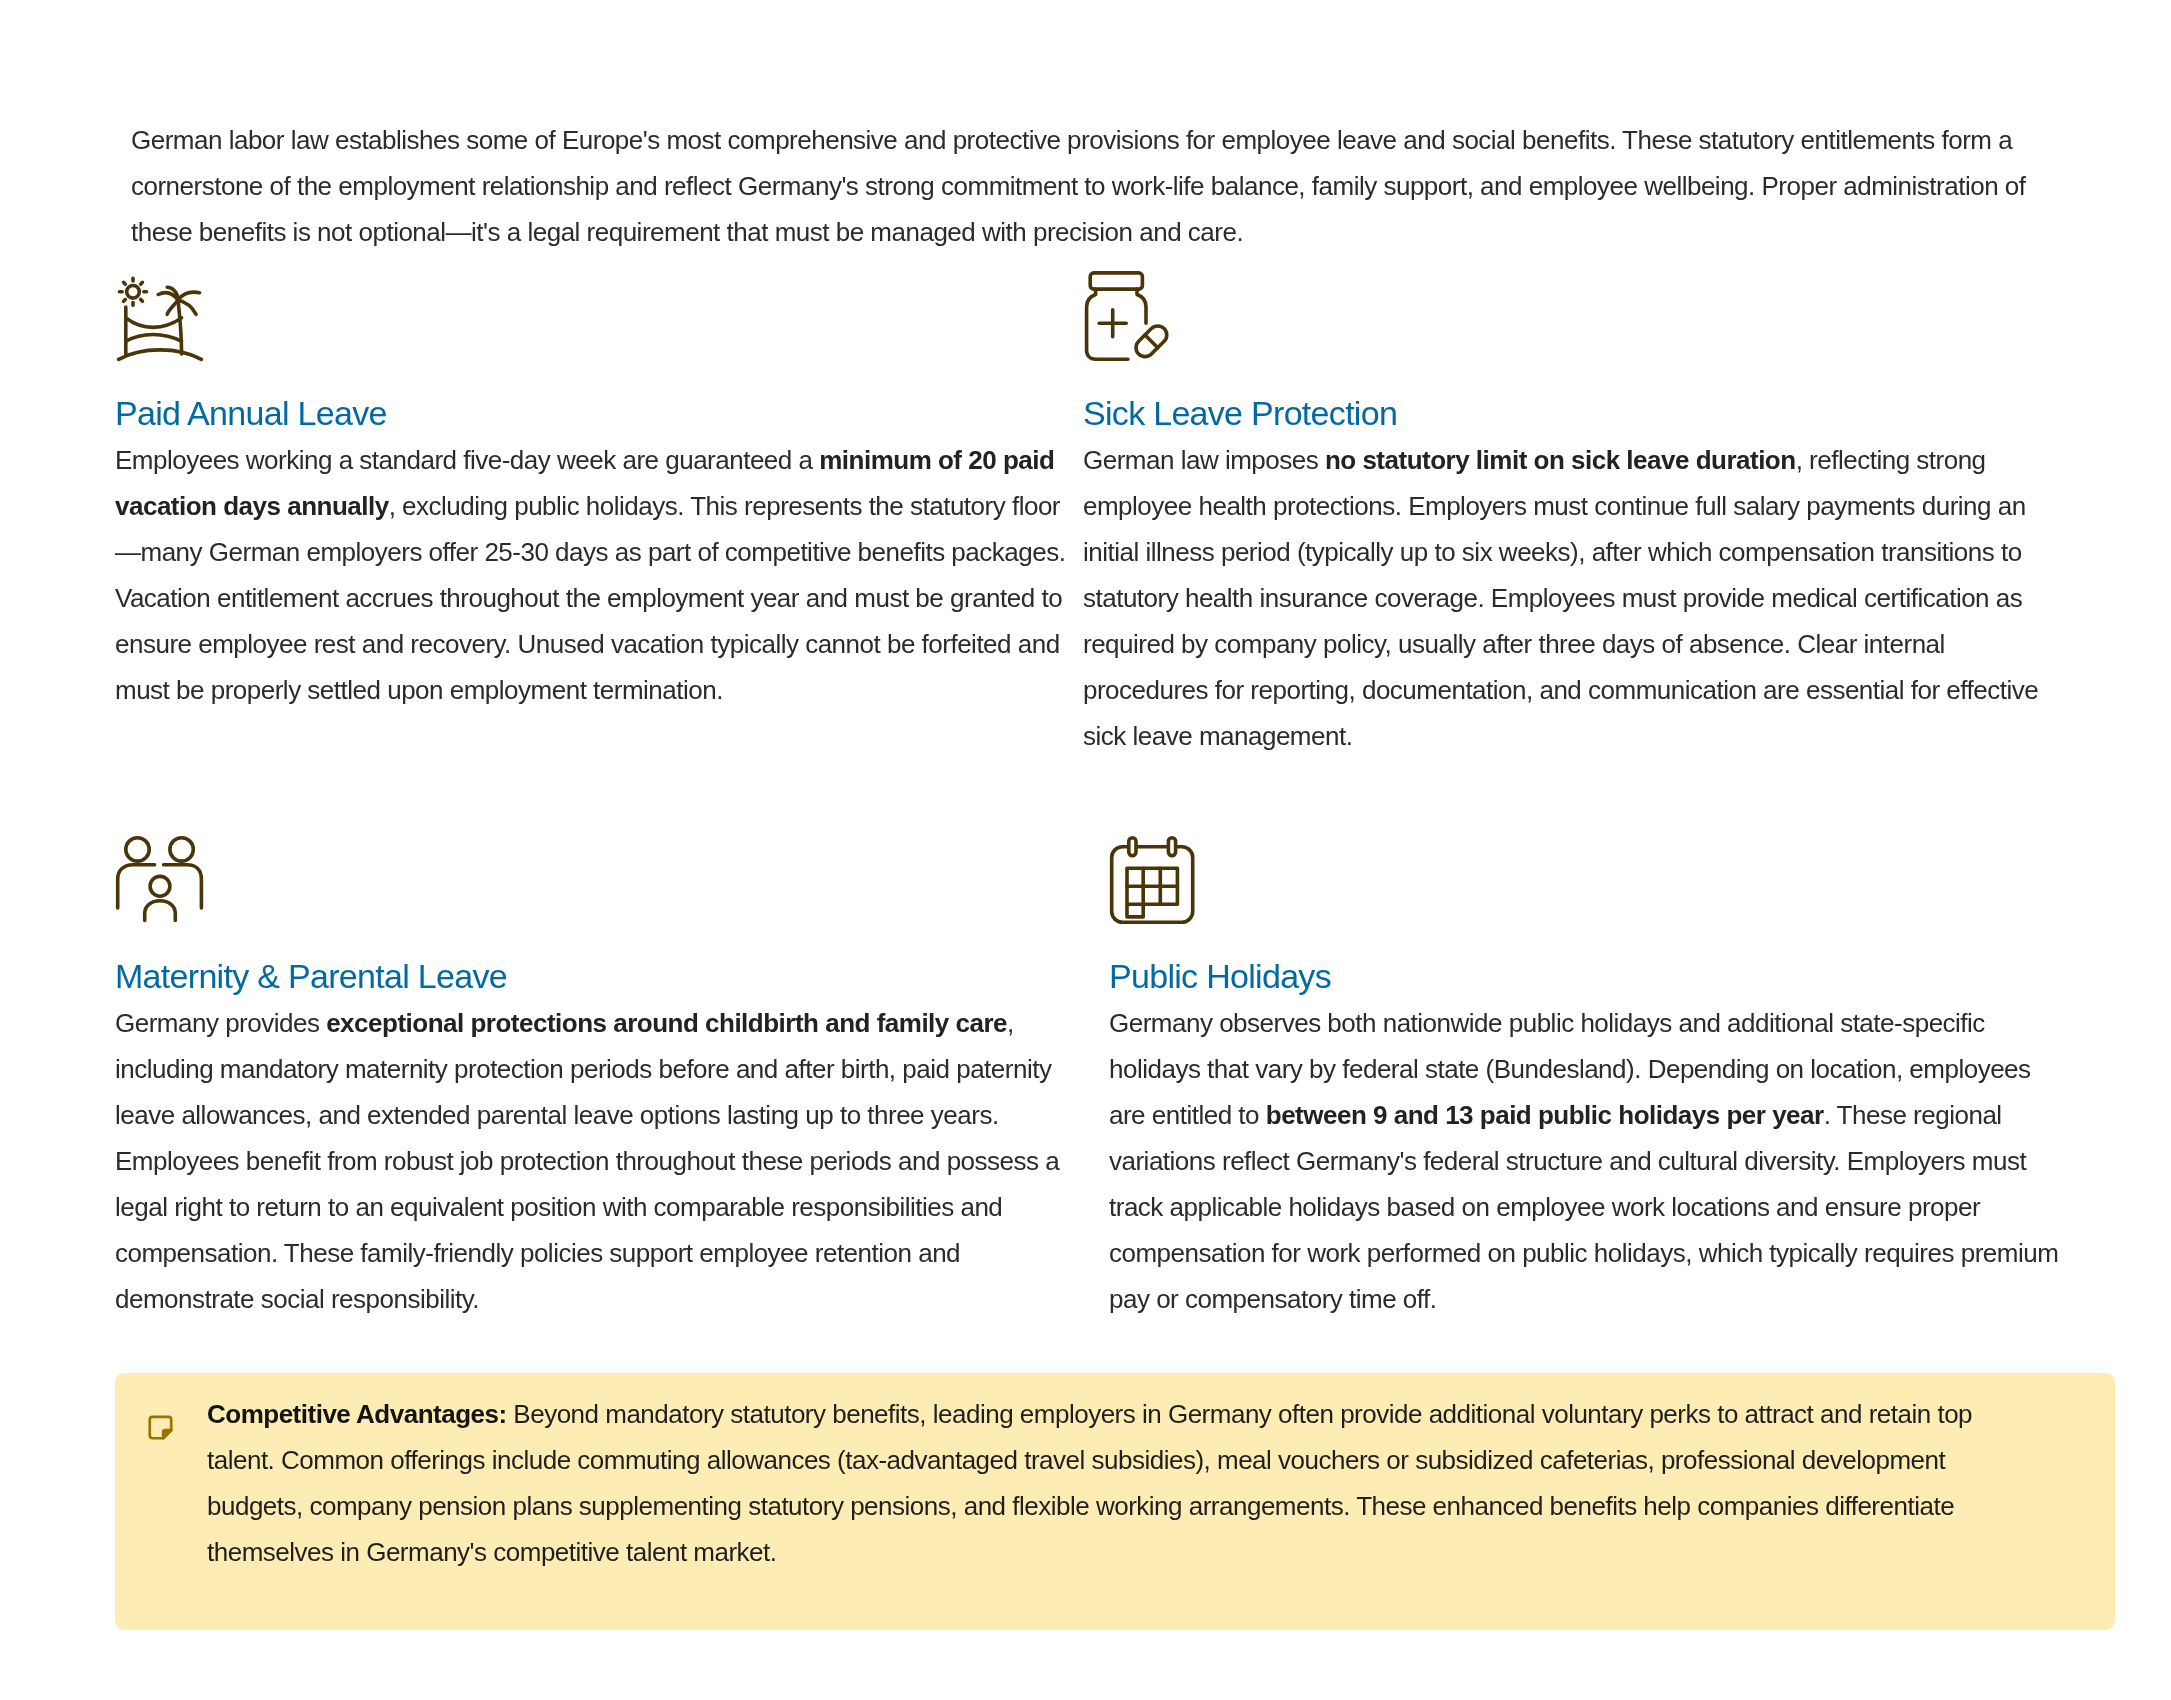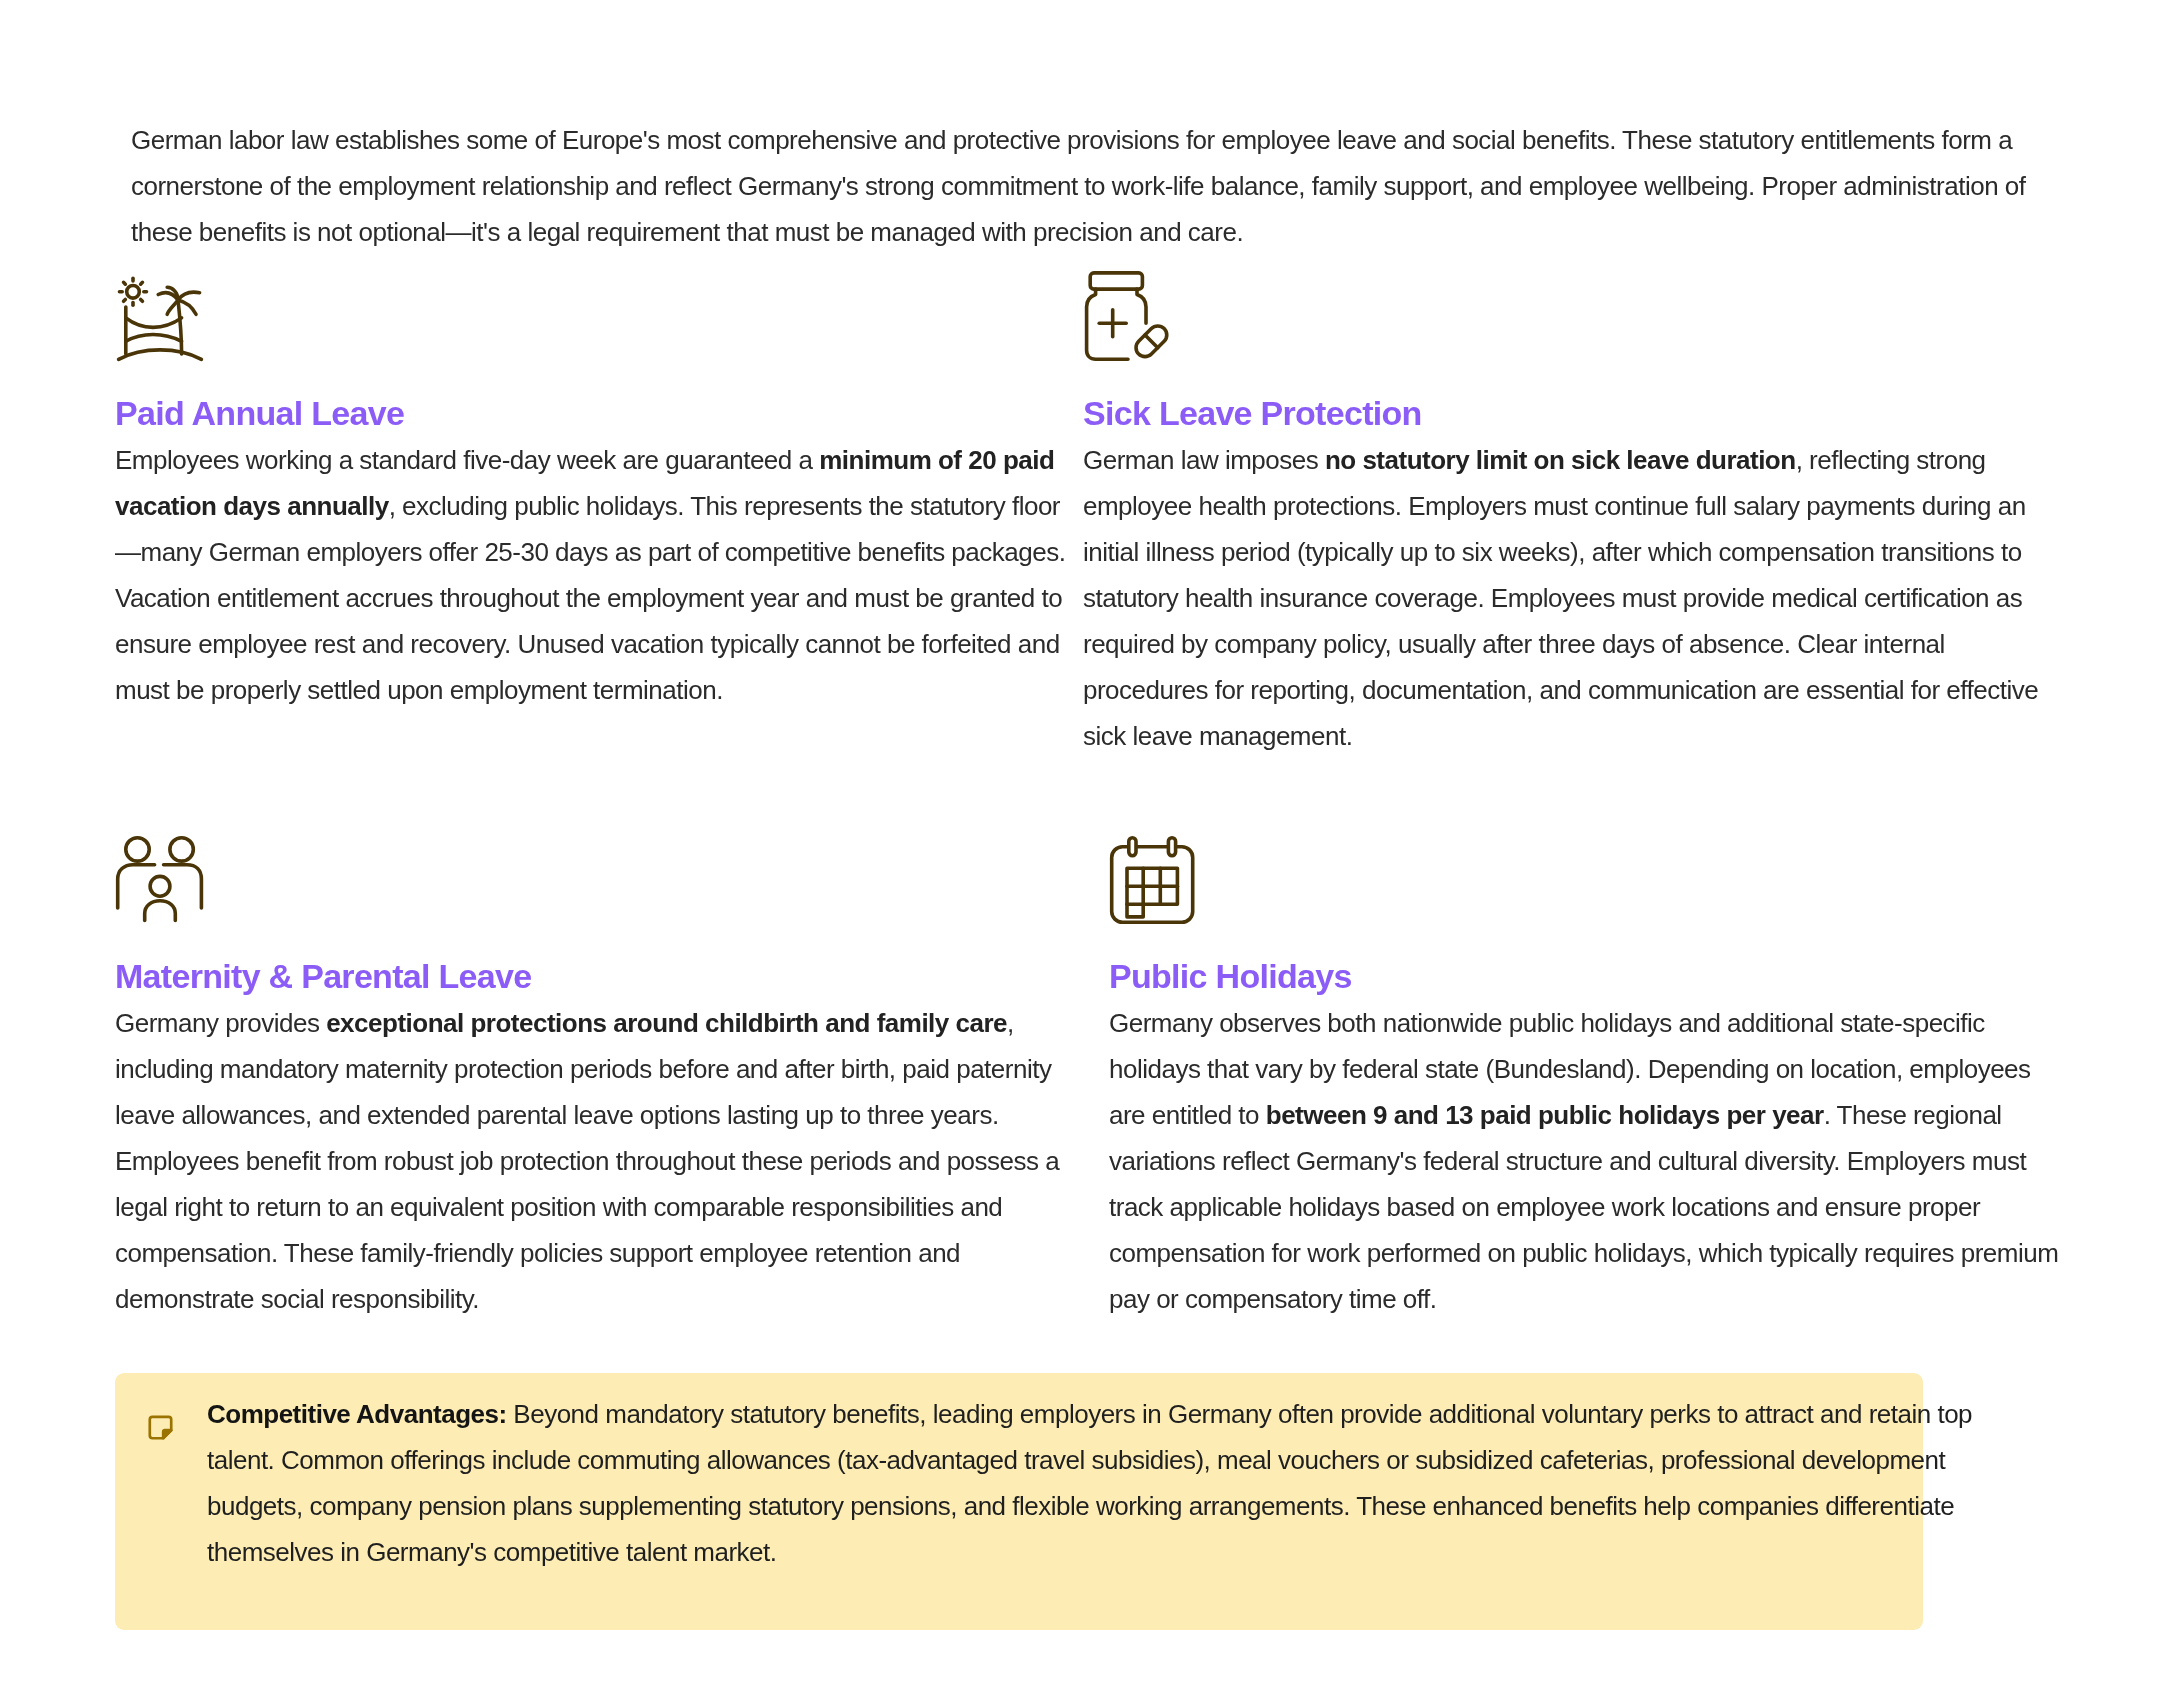--- a/index.html
+++ b/index.html
@@ -13,29 +13,29 @@
     font-size: 26px; line-height: 46px; letter-spacing: -0.5px; margin: 16px;
   }
   .card { position: absolute; width: 959px; }
   .card.c1 { left: 115px; top: 271px; }
   .card.c2 { left: 1083px; top: 271px; }
   .card.c3 { left: 115px; top: 834px; }
   .card.c4 { left: 1109px; top: 834px; }
   .card .icon { width: 90px; height: 92px; display: block; }
   .card .icon svg { width: 90px; height: 92px; display: block; }
   .card h2 {
-    margin: 29px 0 0 0; font-size: 34px; line-height: 42px; font-weight: 700;
-    color: #8b5cf6; letter-spacing: -0.7px;
+    margin: 29px 0 0 0; font-size: 34px; line-height: 42px; font-weight: 400;
+    color: #0369a1; letter-spacing: -0.7px;
   }
   .card p {
     margin: 3px 0 0 0; font-size: 26px; line-height: 46px; letter-spacing: -0.5px;
   }
   .card p b { font-weight: 700; color: #222; }
   .callout {
-    position: absolute; left: 115px; top: 1373px; width: 1808px; height: 257px;
+    position: absolute; left: 115px; top: 1373px; width: 2000px; height: 257px;
     background: #fdedb5; border-radius: 9px; box-sizing: border-box;
   }
   .callout .note-icon { position: absolute; left: 33px; top: 42px; width: 25px; height: 25px; }
   .callout .note-text {
     position: absolute; left: 92px; top: 18px; width: 1836px;
     font-size: 26px; line-height: 46px; letter-spacing: -0.5px; color: #1f1f1f; margin: 0;
   }
   .callout .note-text b { font-weight: 700; color: #141414; }
 </style>
 </head>

